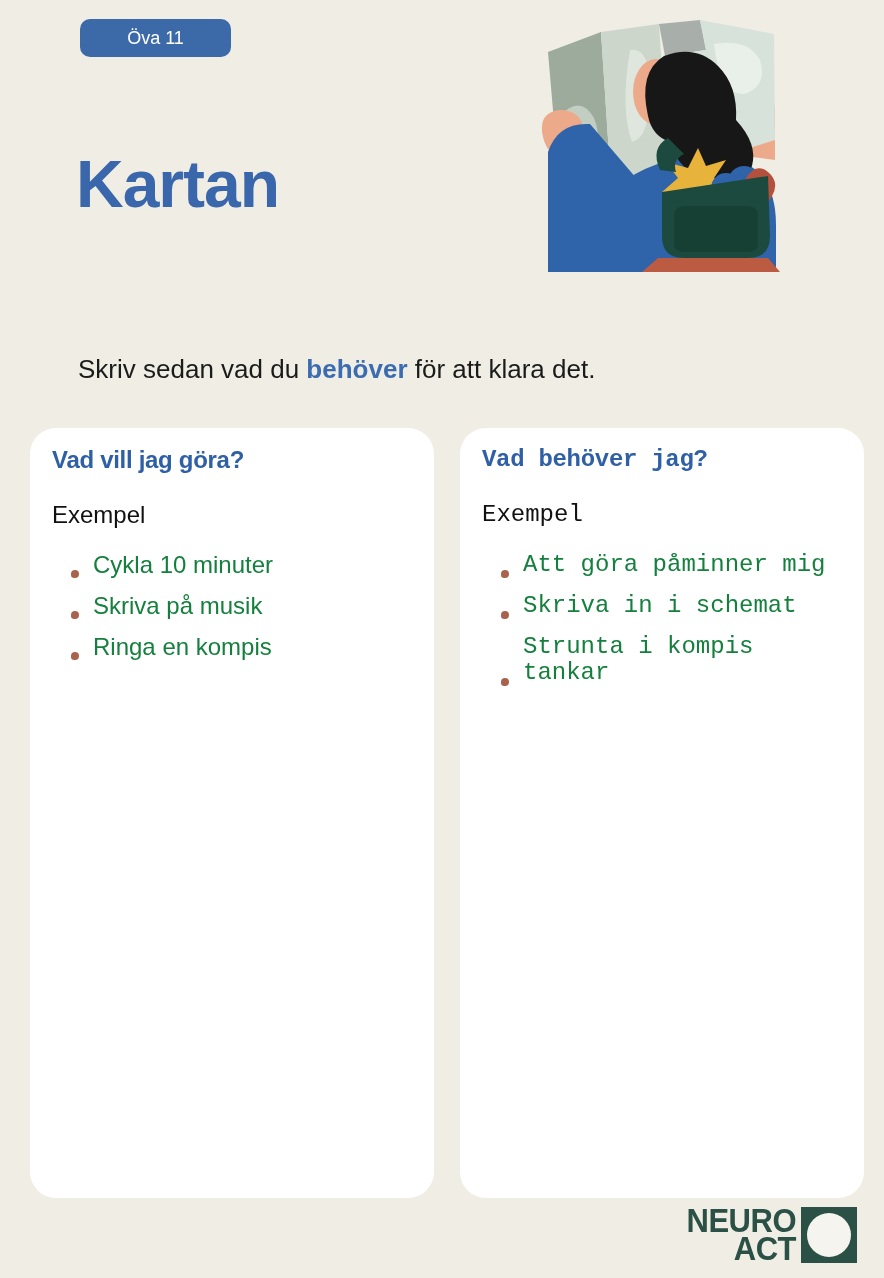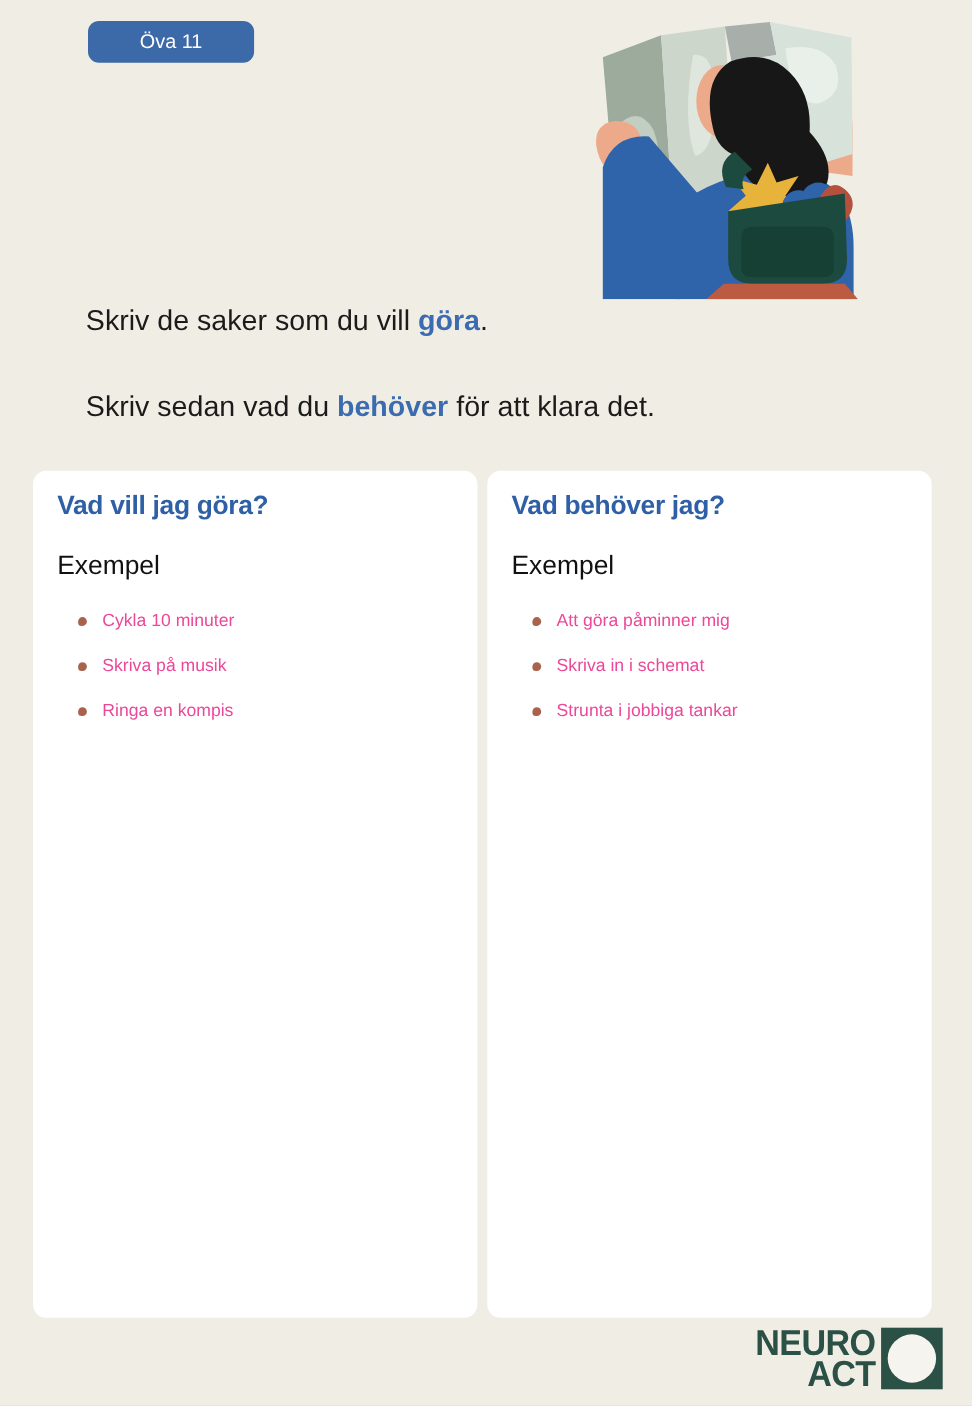--- a/index.html
+++ b/index.html
@@ -42,38 +42,38 @@
   .intro-line { position:absolute; left:78px; font-size:26px; line-height:34px; color:#1b1b1b; }
   .intro-line-1 { top:274px; }
   .intro-line-2 { top:352px; }
   .intro-accent { color:#3c6cb0; font-weight:700; }
 
   
   .card {
     position:absolute; top:428px;
     width:404px; height:770px;
     background:#ffffff;
-    border-radius:12px;
+    border-radius:26px;
     padding:16px 22px 0 22px;
   }
   .card-left  { left:30px; }
-  .card-right { left:443px; }
+  .card-right { left:460px;font-family:Liberation Mono, monospace; }
   .card-title {
     font-size:24px; font-weight:700; letter-spacing:-0.3px;
     color:#2f60a6; line-height:32px;
   }
   .card-subtitle {
     margin-top:26px;
     font-size:24px; font-weight:400; color:#111111; line-height:26px;
   }
   .card-list { list-style:none; margin-top:24px; }
   .card-list li {
-    display:flex; align-items:flex-start;
+    display:flex; align-items:flex-end;
     padding-left:19px; margin-bottom:15px;
-    font-size:16px; line-height:26px; color:#ec4899;
+    font-size:24px; line-height:26px; color:#15803d;
   }
   .bullet-dot {
     flex:0 0 auto;
     width:8px; height:8px; border-radius:50% 50% 50% 40%;
     background:#a9634d;
     margin:9px 14px 0 0;
   }
 
   
   .logo {
@@ -136,22 +136,22 @@
       <path d="M208 158 Q218 142 230 152 Q242 162 234 176 Q226 190 212 192 Q204 176 208 158 Z" fill="#b5503c"></path>
 
       <path d="M124 172 L230 156 L232 216 Q232 238 210 238 L146 238 Q124 238 124 216 Z" fill="#1d4a3e"></path>
       <path d="M122 150 Q112 128 130 118 L146 134 Q134 140 138 152 Z" fill="#1d4a3e"></path>
       <path d="M136 196 Q136 186 148 186 L208 186 Q220 186 220 196 L220 224 Q220 232 210 232 L146 232 Q136 232 136 224 Z" fill="#174035"></path>
 
       <polygon points="120,238 230,238 242,252 104,252" fill="#bb5b41"></polygon>
     </svg>
   </div>
 
-
-  <p class="intro-line intro-line-1"><span>Skriv de saker som du vill </span><span class="intro-accent">göra</span><span>.</span></p>
+  <h1 class="page-title">Kartan</h1>
+
 
   <p class="intro-line intro-line-2"><span>Skriv sedan vad du </span><span class="intro-accent">behöver</span><span> för att klara det.</span></p>
 
   <div class="card card-left">
     <h2 class="card-title">Vad vill jag göra?</h2>
     <div class="card-subtitle">Exempel</div>
     <ul class="card-list">
       <li>
           <span class="bullet-dot"></span>
           <span>Cykla 10 minuter</span>
@@ -174,21 +174,21 @@
       <li>
           <span class="bullet-dot"></span>
           <span>Att göra påminner mig</span>
         </li>
       <li>
           <span class="bullet-dot"></span>
           <span>Skriva in i schemat</span>
         </li>
       <li>
           <span class="bullet-dot"></span>
-          <span>Strunta i jobbiga tankar</span>
+          <span>Strunta i kompis tankar</span>
         </li>
     </ul>
   </div>
 
   <div class="logo">
     <div class="logo-text">
       <div>NEURO</div>
       <div>ACT</div>
     </div>
     <div class="logo-mark">

